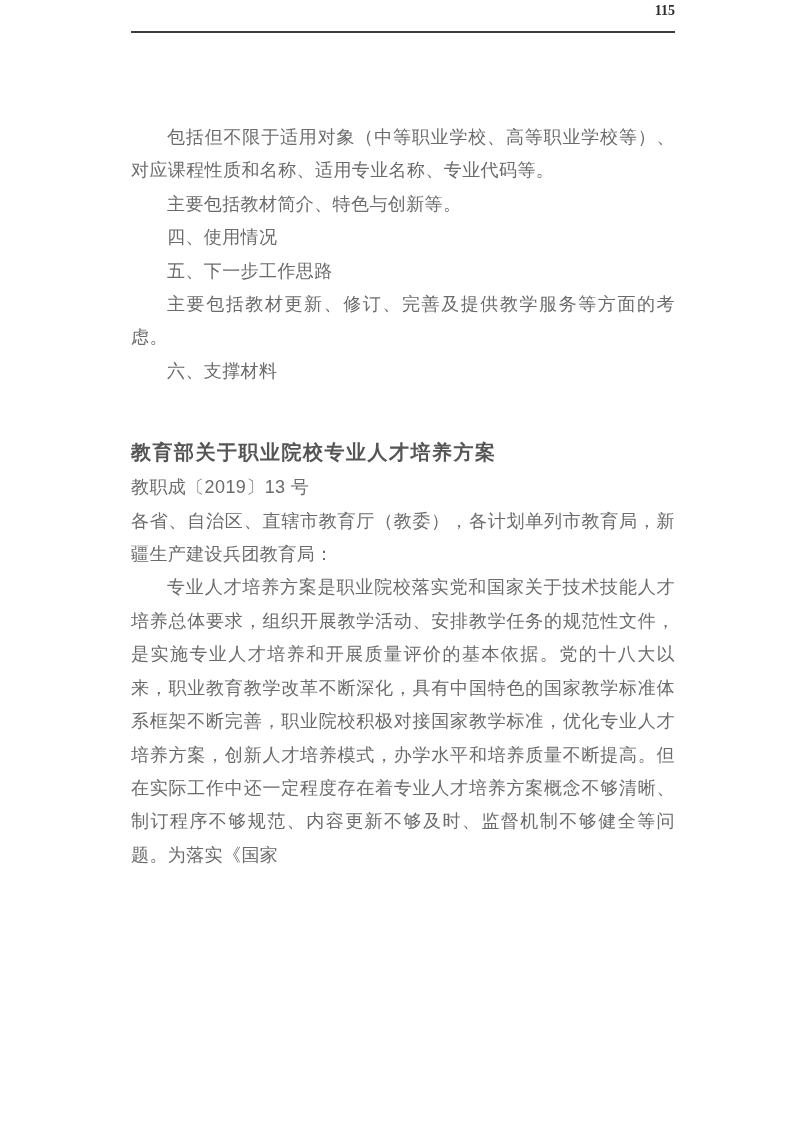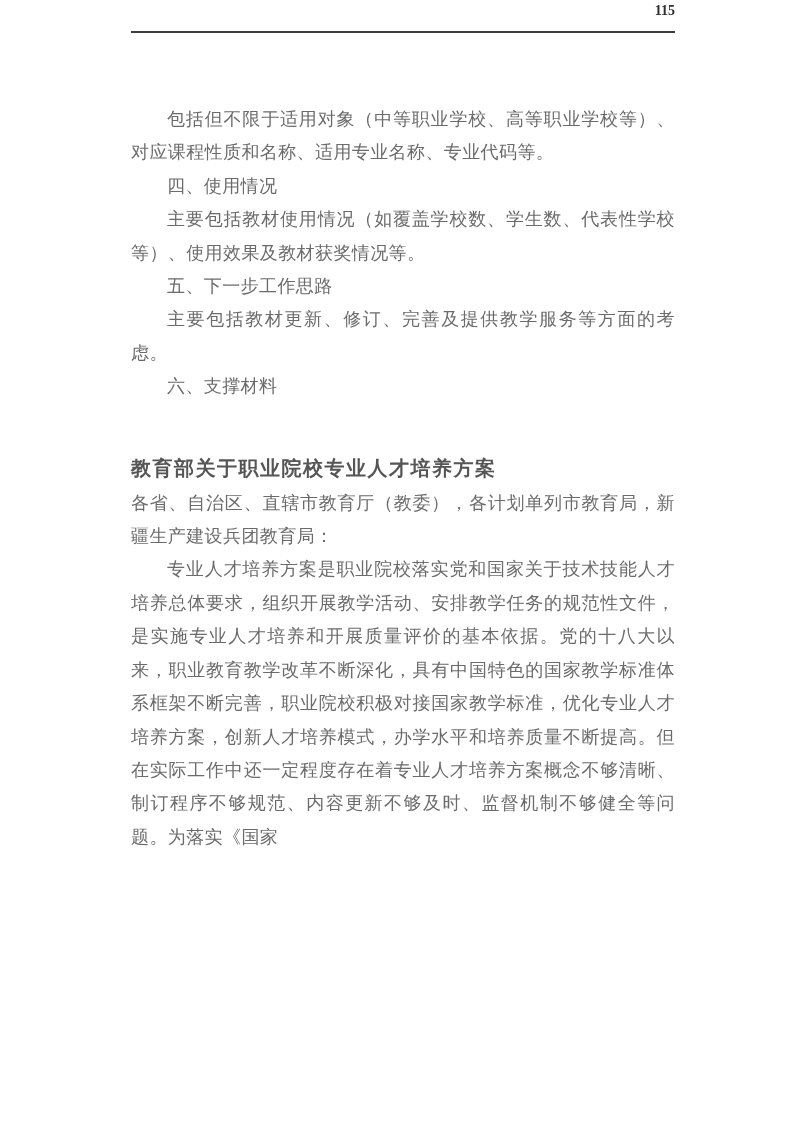--- a/index.html
+++ b/index.html
@@ -25,21 +25,21 @@
     font-weight: 600;
     color: #2e2e2e;
     line-height: 16px;
   }
   .header-rule {
     border: none;
     border-top: 2px solid #3d3d3d;
     margin: 12px 0 0 0;
   }
   .top-section {
-    margin-top: 70px;
+    margin-top: 88px;
   }
   p.body-line {
     margin: 0;
     font-size: 18px;
     line-height: 33.4px;
     color: #6b6b6b;
     letter-spacing: 0.4px;
     text-align: justify;
   }
   p.indent {
@@ -73,31 +73,32 @@
 
 <div class="page">
 
   <header>
     <div class="page-number">115</div>
     <hr class="header-rule">
   </header>
 
   <section class="top-section">
     <p class="body-line indent">包括但不限于适用对象（中等职业学校、高等职业学校等）、对应课程性质和名称、适用专业名称、专业代码等。</p>
+    <p class="body-line indent">主要包括教材简介、特色与创新等。</p>
     <p class="body-line indent">四、使用情况</p>
-    <p class="body-line indent">主要包括教材使用情况（如覆盖学校数、学生数、代表性学校等）、使用效果及教材获奖情况等。</p>
     <p class="body-line indent">五、下一步工作思路</p>
     <p class="body-line indent">主要包括教材更新、修订、完善及提供教学服务等方面的考虑。</p>
     <p class="body-line indent">六、支撑材料</p>
   </section>
 
   <section>
     <h1 class="doc-title">
       <span class="title-line">教育部关于职业院校专业人才培养方案</span>
     </h1>
 
+    <p class="body-line doc-number">教职成〔2019〕13 号</p>
 
     <p class="body-line salutation">各省、自治区、直辖市教育厅（教委），各计划单列市教育局，新疆生产建设兵团教育局：</p>
 
     <p class="body-line indent main-paragraph">专业人才培养方案是职业院校落实党和国家关于技术技能人才培养总体要求，组织开展教学活动、安排教学任务的规范性文件，是实施专业人才培养和开展质量评价的基本依据。党的十八大以来，职业教育教学改革不断深化，具有中国特色的国家教学标准体系框架不断完善，职业院校积极对接国家教学标准，优化专业人才培养方案，创新人才培养模式，办学水平和培养质量不断提高。但在实际工作中还一定程度存在着专业人才培养方案概念不够清晰、制订程序不够规范、内容更新不够及时、监督机制不够健全等问题。为落实《国家</p>
   </section>
 
 </div>
 
 </body></html>

